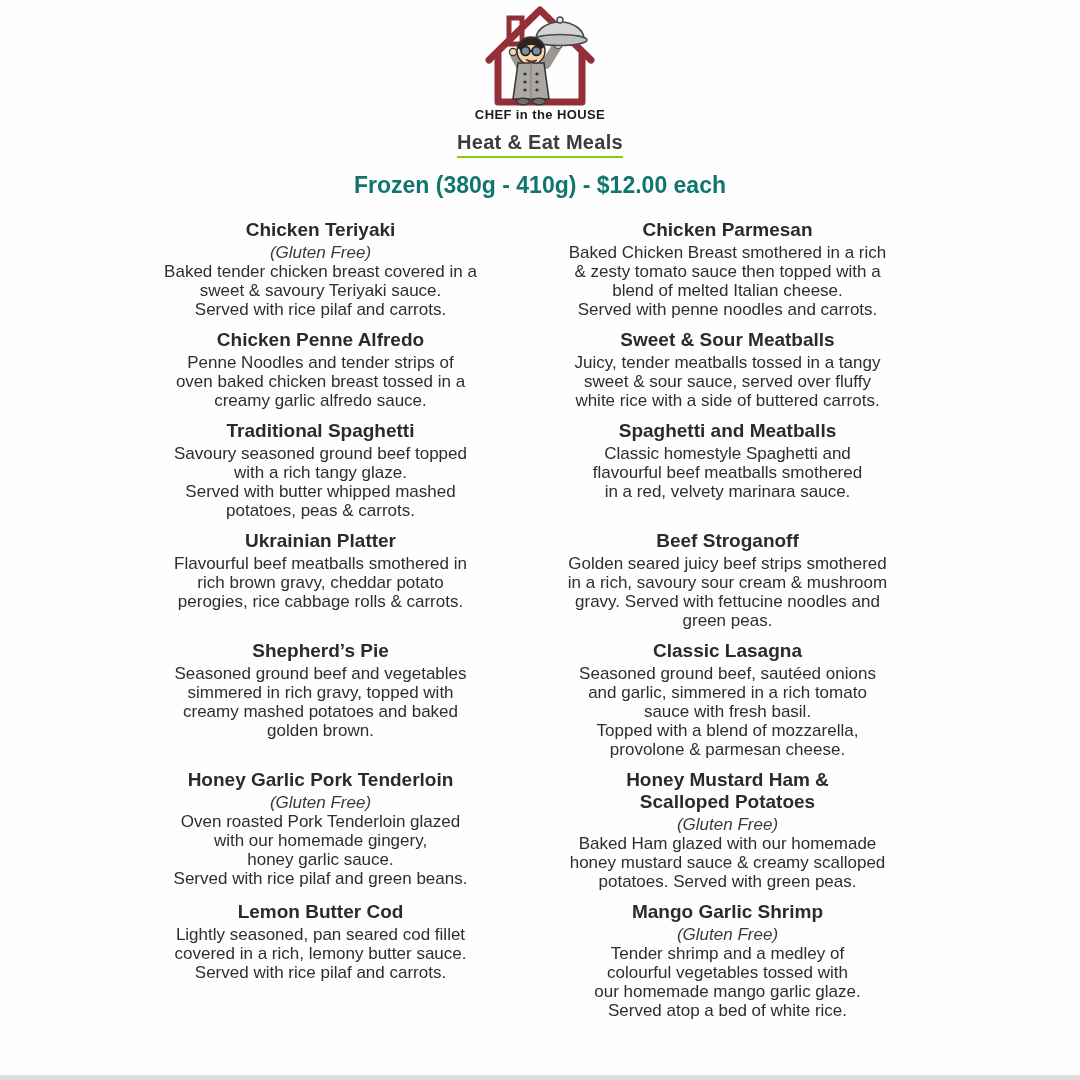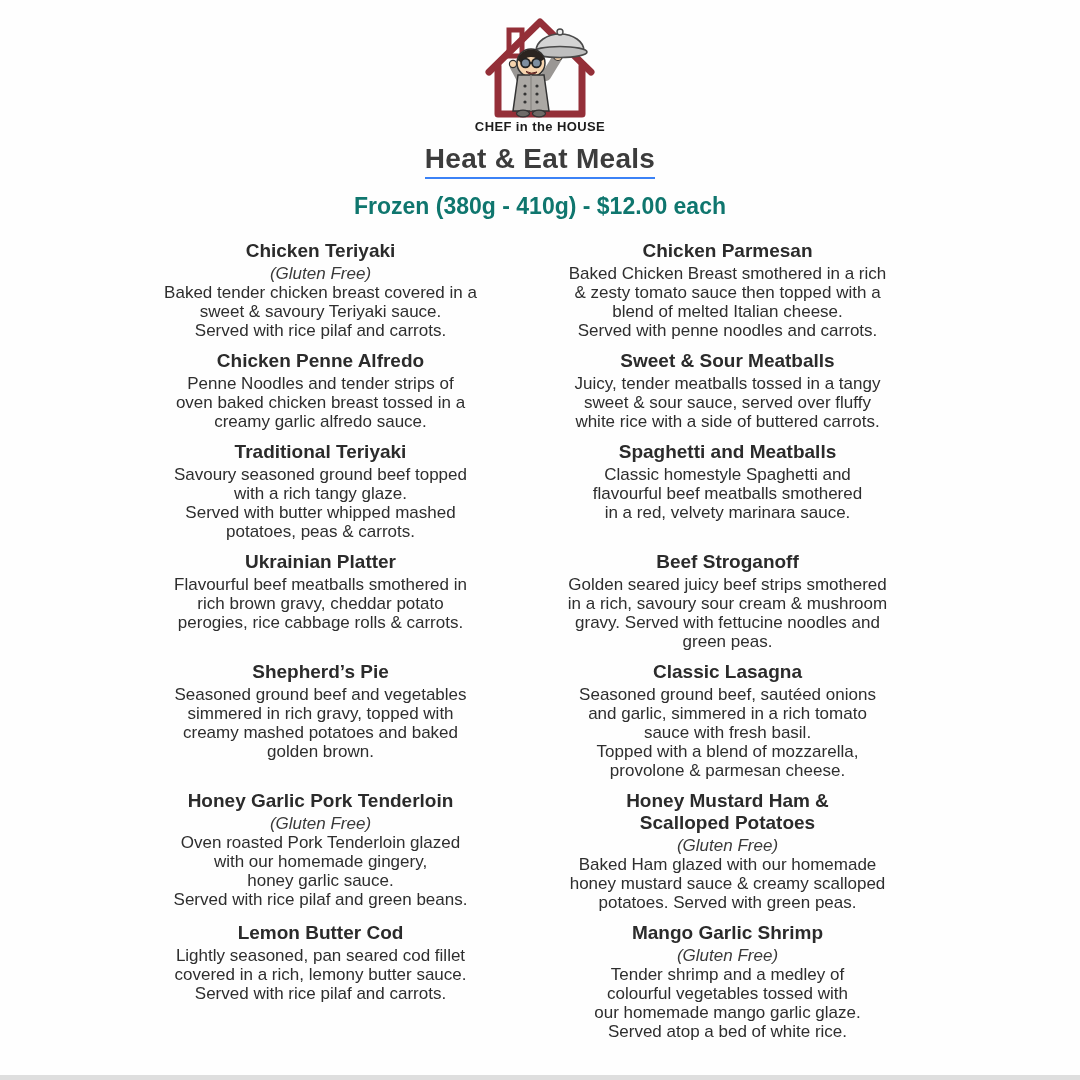--- a/index.html
+++ b/index.html
@@ -9,33 +9,33 @@
     font-family:"Liberation Sans", sans-serif;
     color:#2e2e2e;
     -webkit-font-smoothing:antialiased;
   }
   .page {
     position:relative;
     width:1080px; height:1080px;
     background:#fefefe;
     overflow:hidden;
   }
-  .header { text-align:center; padding-top:14px; }
+  .header { text-align:center; padding-top:2px; }
   .logo { display:inline-block; }
   .logo svg { display:block; margin:0 auto; }
   .brand {
     font-size:13px; font-weight:bold; letter-spacing:.4px;
     color:#1c1c1c; margin-top:1px;
   }
   .title-wrap { margin-top:8px; }
   .title {
     display:inline-block;
-    font-size:28px; font-weight:bold; color:#3c3c3c;
+    font-size:20px; font-weight:bold; color:#3c3c3c;
     letter-spacing:.3px;
-    border-bottom:2px solid #3b82f6;
+    border-bottom:2px solid #84cc16;
     padding-bottom:2px;
     margin:0;
   }
   .subtitle {
     font-size:23px; font-weight:bold; color:#0f766e;
     margin-top:14px;
   }
   .menu {
     width:820px;
     margin:20px 0 0 122px;
@@ -146,21 +146,21 @@
     </section>
 
     <section class="item">
       <h3 class="item-title">Sweet &amp; Sour Meatballs</h3>
       <p class="item-desc">Juicy, tender meatballs tossed in a tangy
 sweet &amp; sour sauce, served over fluffy
 white rice with a side of buttered carrots.</p>
     </section>
 
     <section class="item">
-      <h3 class="item-title">Traditional Teriyaki</h3>
+      <h3 class="item-title">Traditional Spaghetti</h3>
       <p class="item-desc">Savoury seasoned ground beef topped
 with a rich tangy glaze.
 Served with butter whipped mashed
 potatoes, peas &amp; carrots.</p>
     </section>
 
     <section class="item">
       <h3 class="item-title">Spaghetti and Meatballs</h3>
       <p class="item-desc">Classic homestyle Spaghetti and
 flavourful beef meatballs smothered

